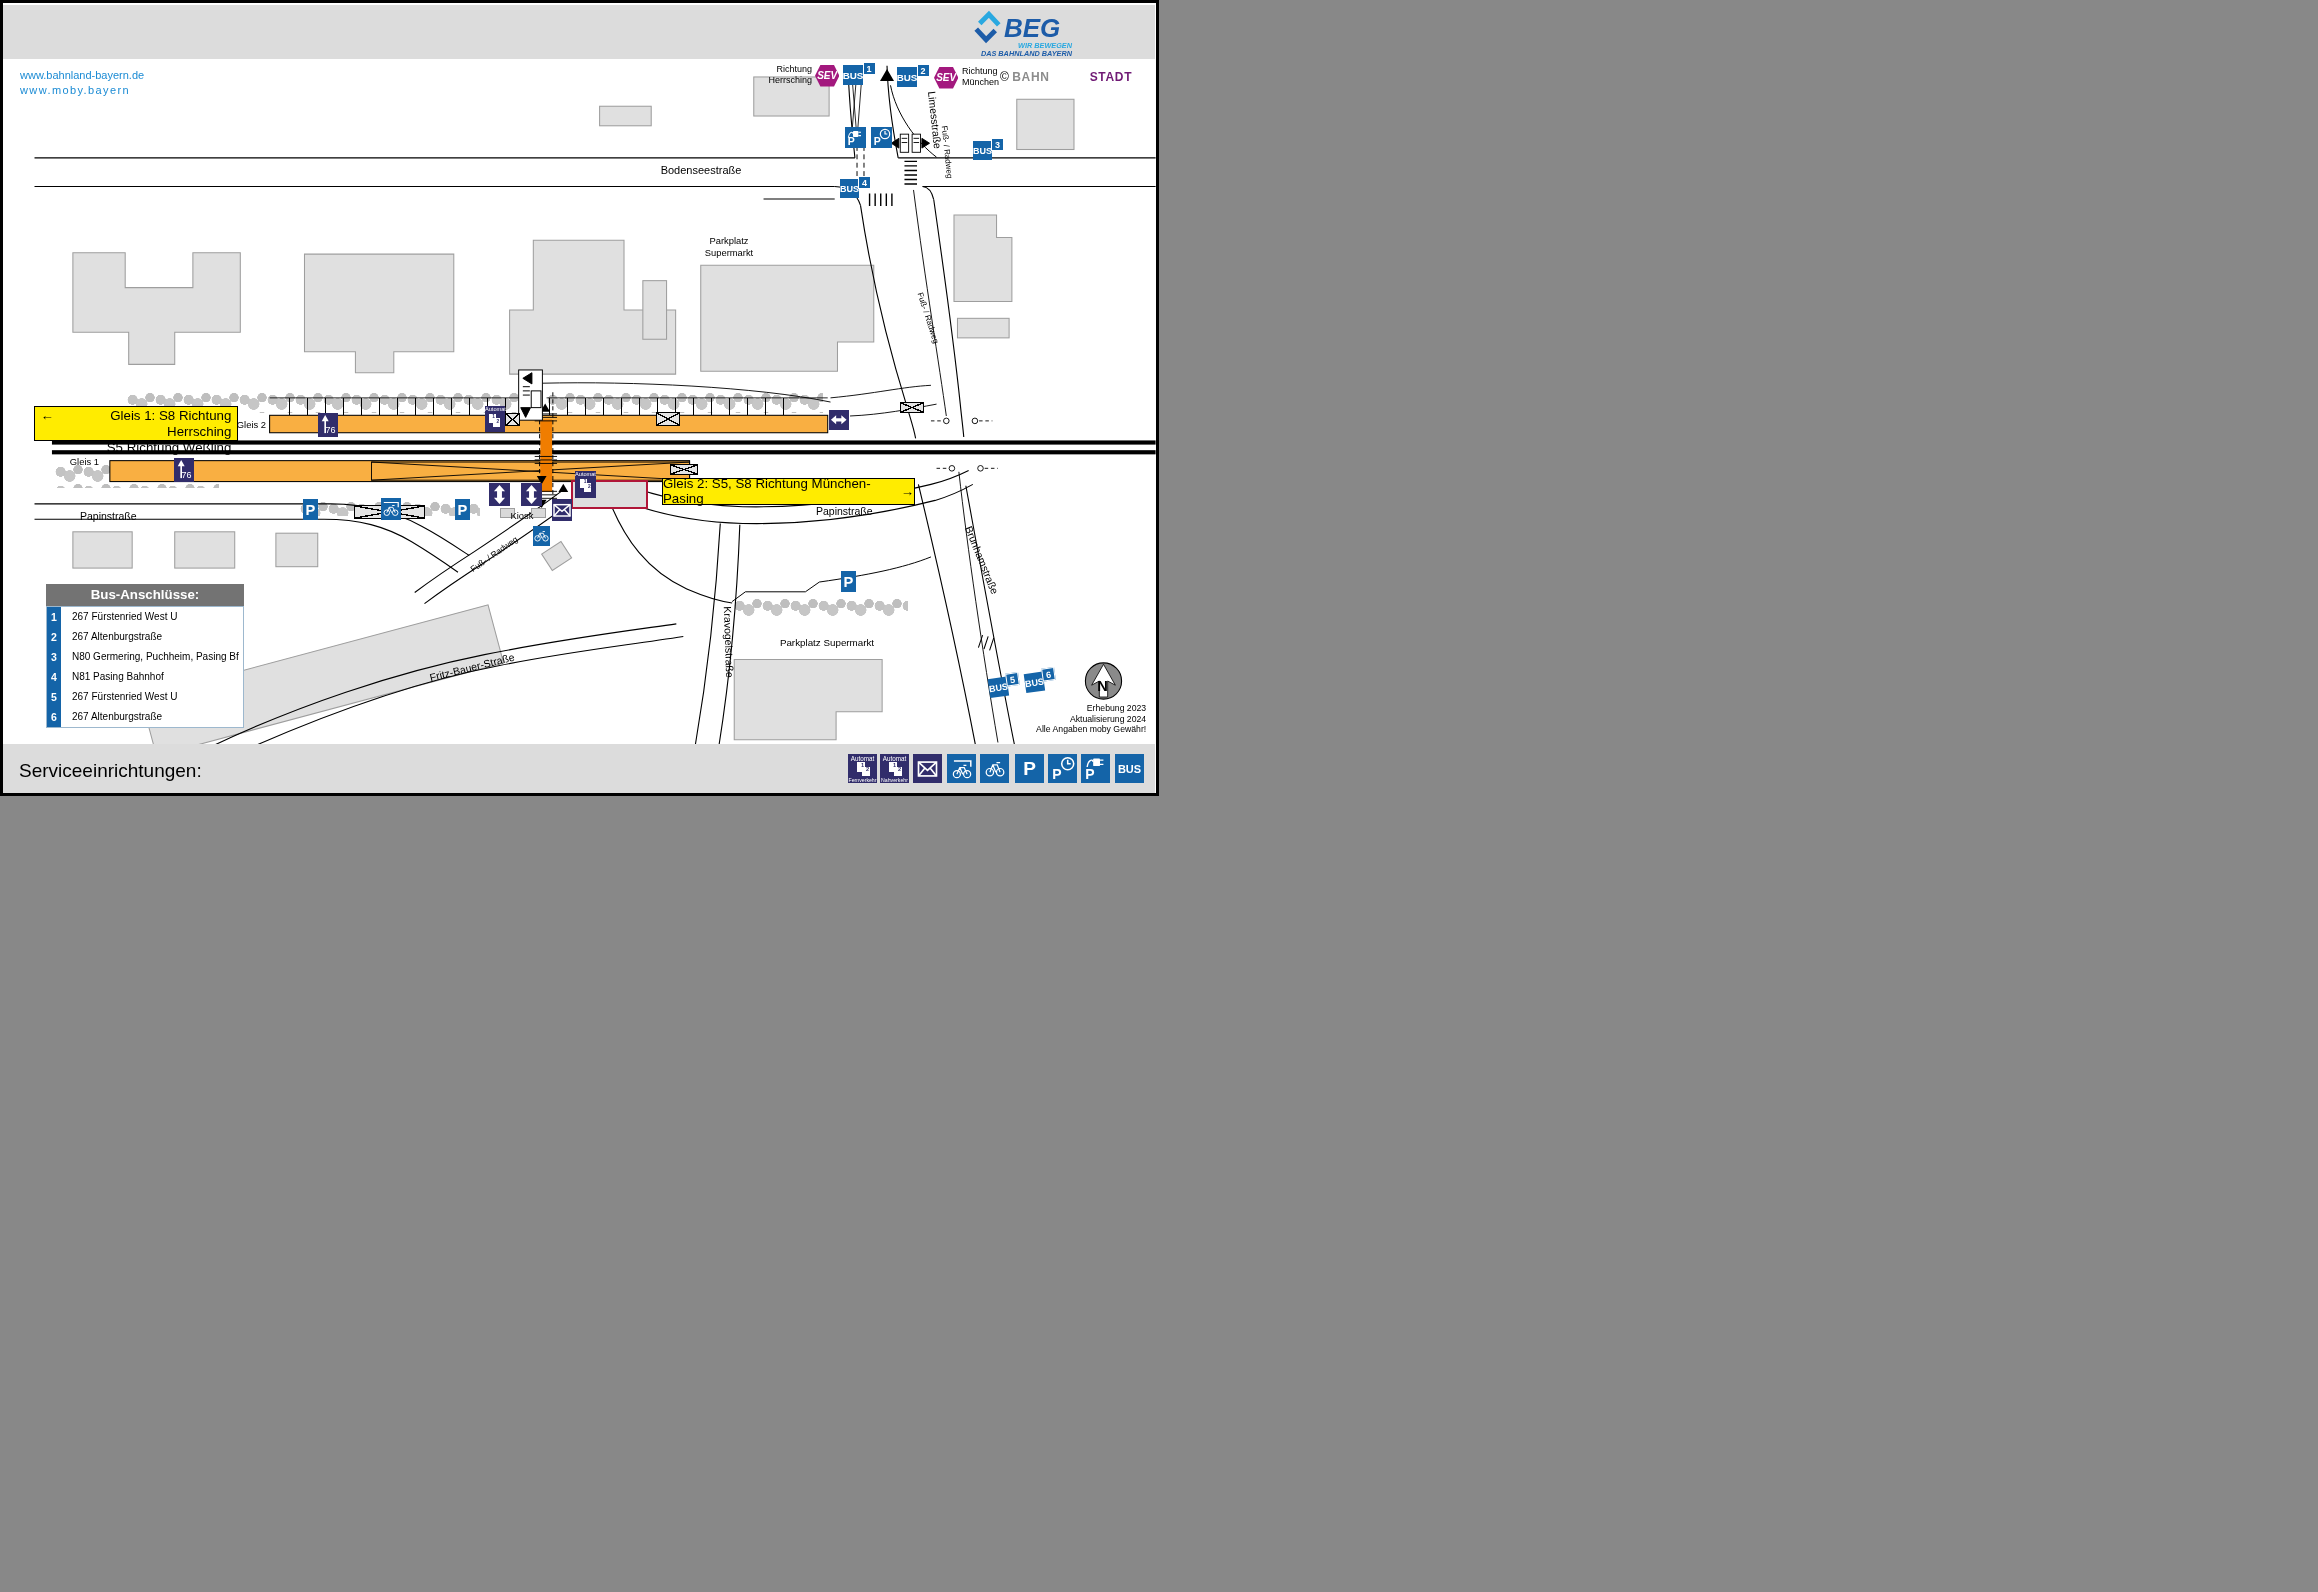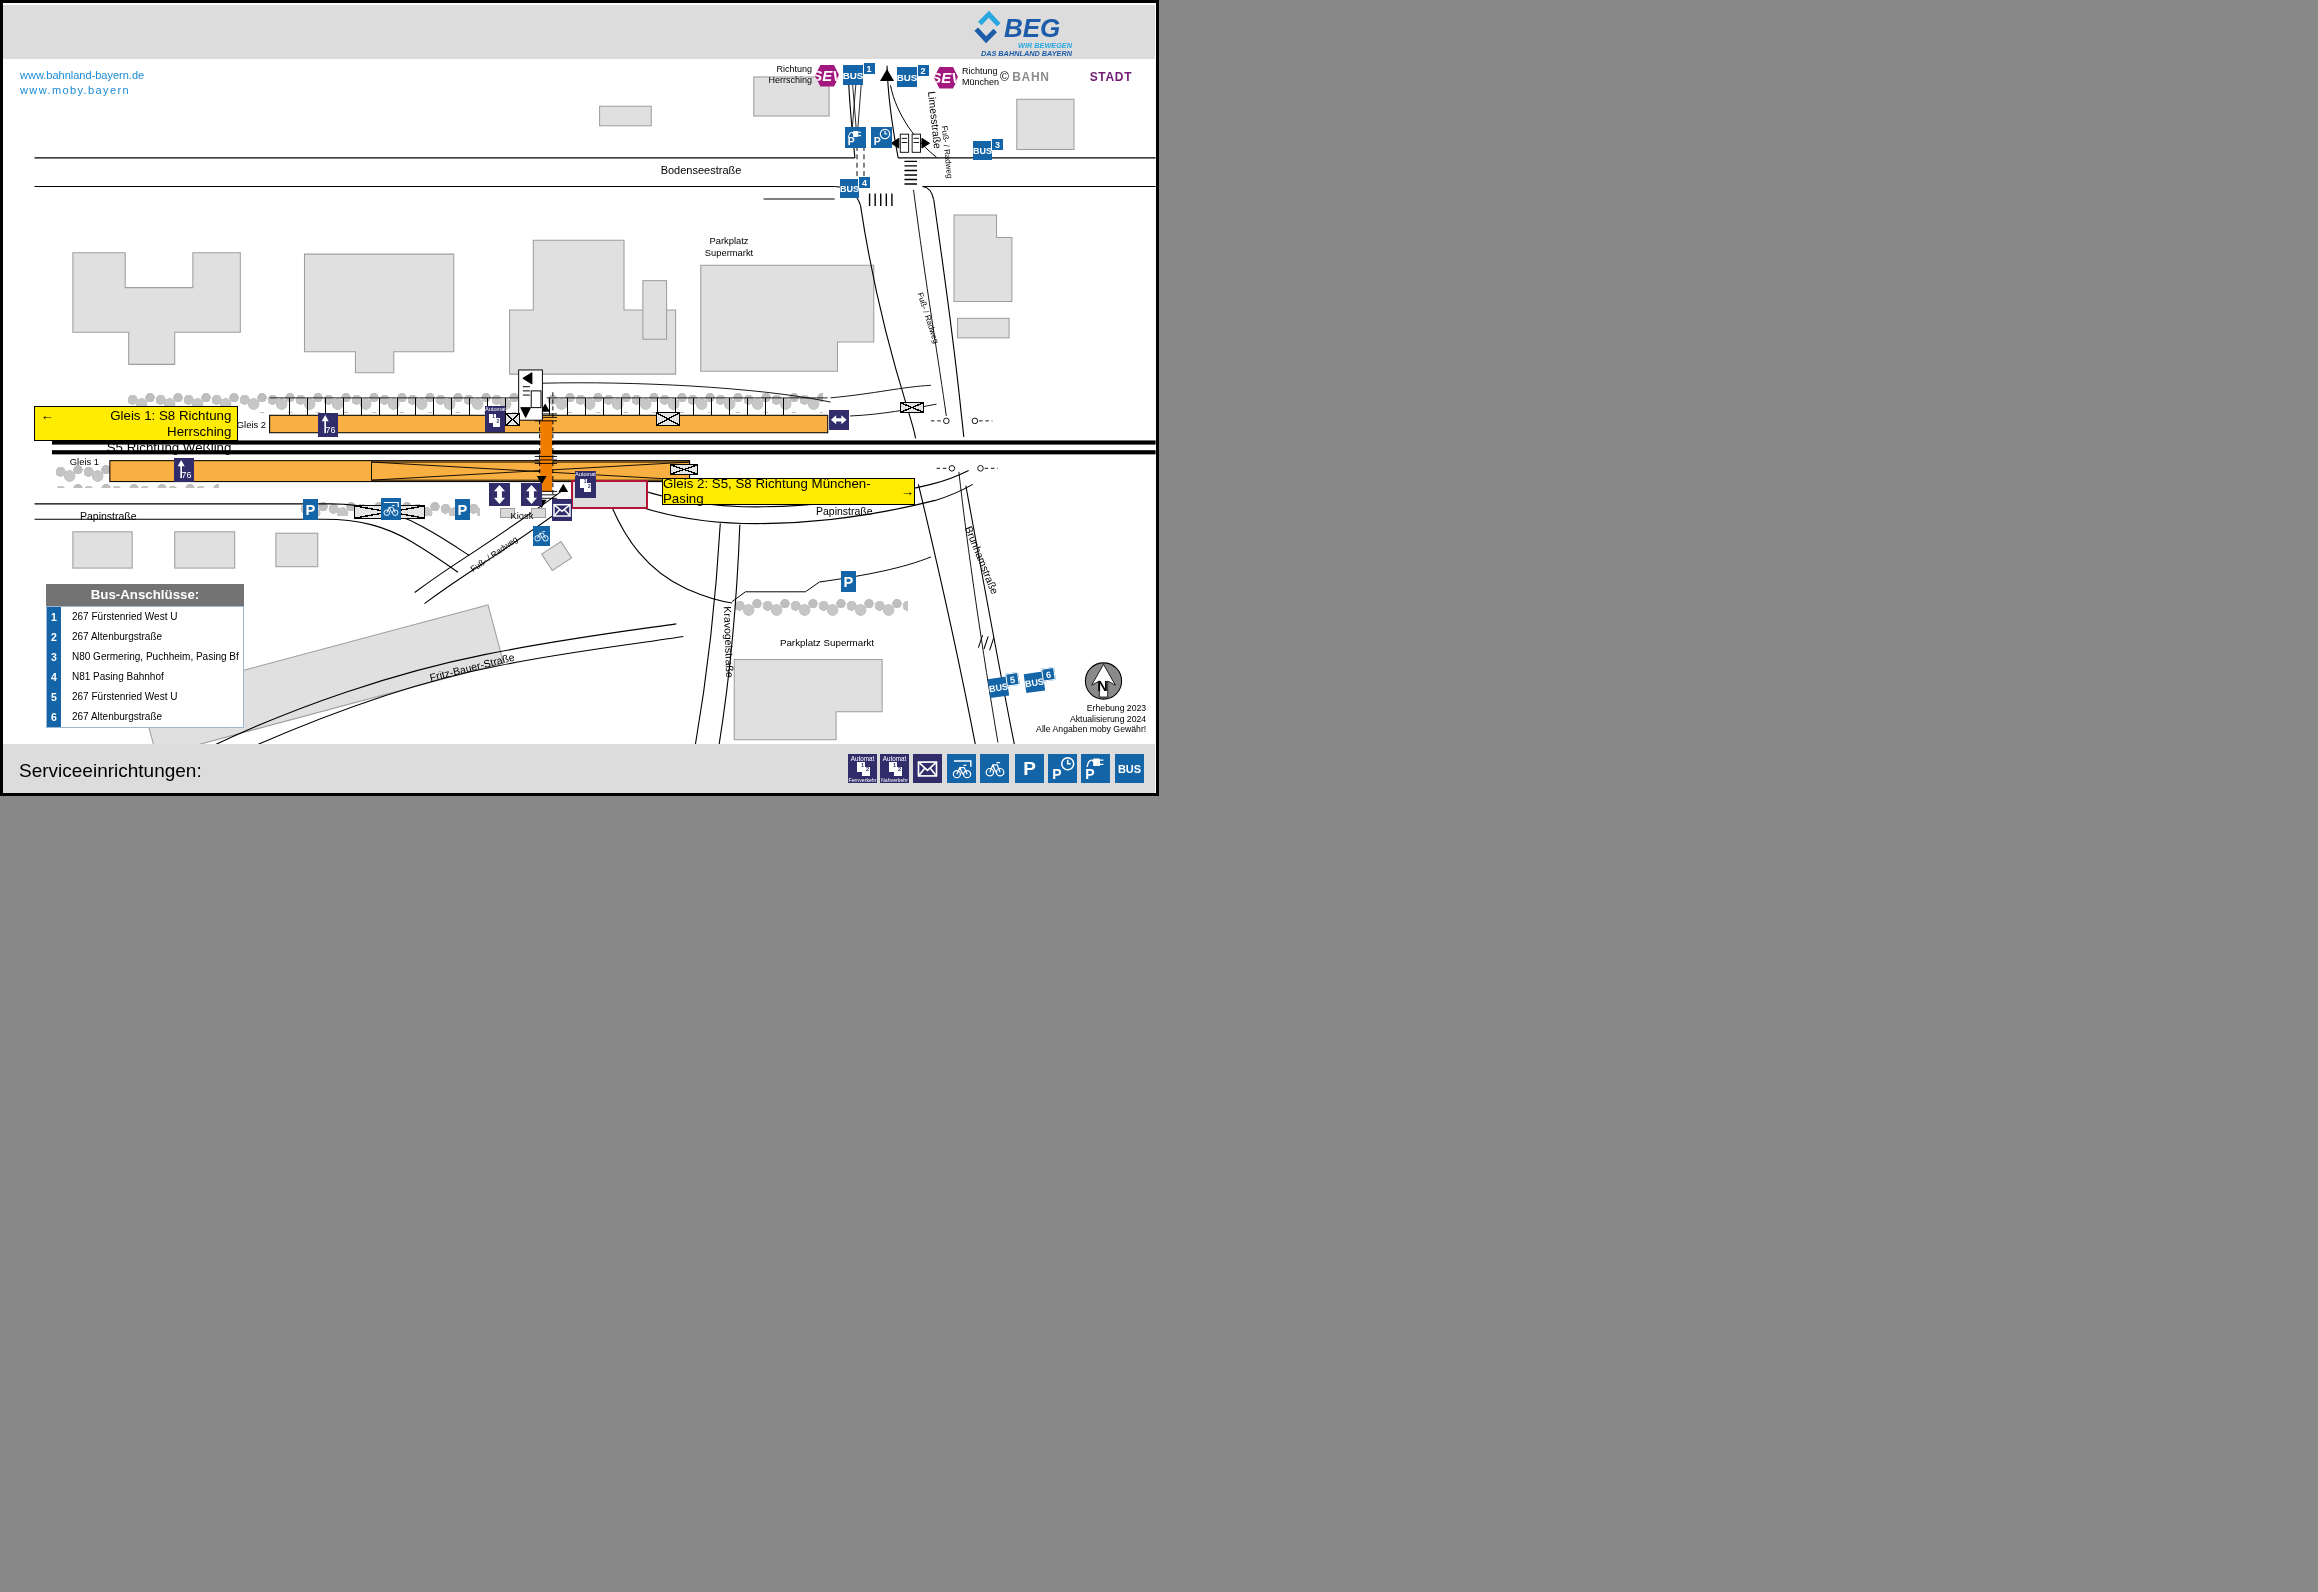--- a/index.html
+++ b/index.html
@@ -8,21 +8,21 @@
   .abs{position:absolute;}
   .lbl{position:absolute;color:#000;white-space:nowrap;z-index:6;}
   .rot{transform-origin:center;}
   .hdr{position:absolute;left:0;top:2.1px;width:1152px;height:54px;background:#DCDCDC;z-index:2;}
   .ftr{position:absolute;left:0;top:741px;width:1152px;height:49px;background:#DCDCDC;z-index:4;}
   .title{position:absolute;left:15.4px;top:9.8px;font-size:29px;color:#000;letter-spacing:0;}
   .link{position:absolute;color:#1B8BD4;font-size:11px;z-index:3;}
   .navy{background:#312D6B;}
   .blue{background:#1464A8;}
   .sev{position:absolute;background:#A3187E;color:#fff;font-weight:bold;font-style:italic;
-       display:flex;align-items:center;justify-content:center;font-size:15px;z-index:7;
+       display:flex;align-items:center;justify-content:center;font-size:10px;z-index:7;
        clip-path:polygon(22% 0,78% 0,100% 50%,78% 100%,22% 100%,0 50%);}
   .busgrp{position:absolute;z-index:7;}
   .bussq{position:absolute;left:0;top:0;background:#1464A8;color:#fff;font-weight:bold;
          display:flex;align-items:center;justify-content:center;}
   .busnum{position:absolute;background:#1464A8;color:#fff;font-weight:bold;border:1.4px solid #fff;
           display:flex;align-items:center;justify-content:center;}
   .psign{position:absolute;background:#1464A8;color:#fff;font-weight:bold;font-size:14.7px;
          display:flex;align-items:center;justify-content:center;z-index:7;}
   .picon{position:absolute;background:#1464A8;z-index:7;}
   .picon .pl{position:absolute;left:2.8px;bottom:0.7px;color:#fff;font-weight:bold;font-size:10.5px;}

